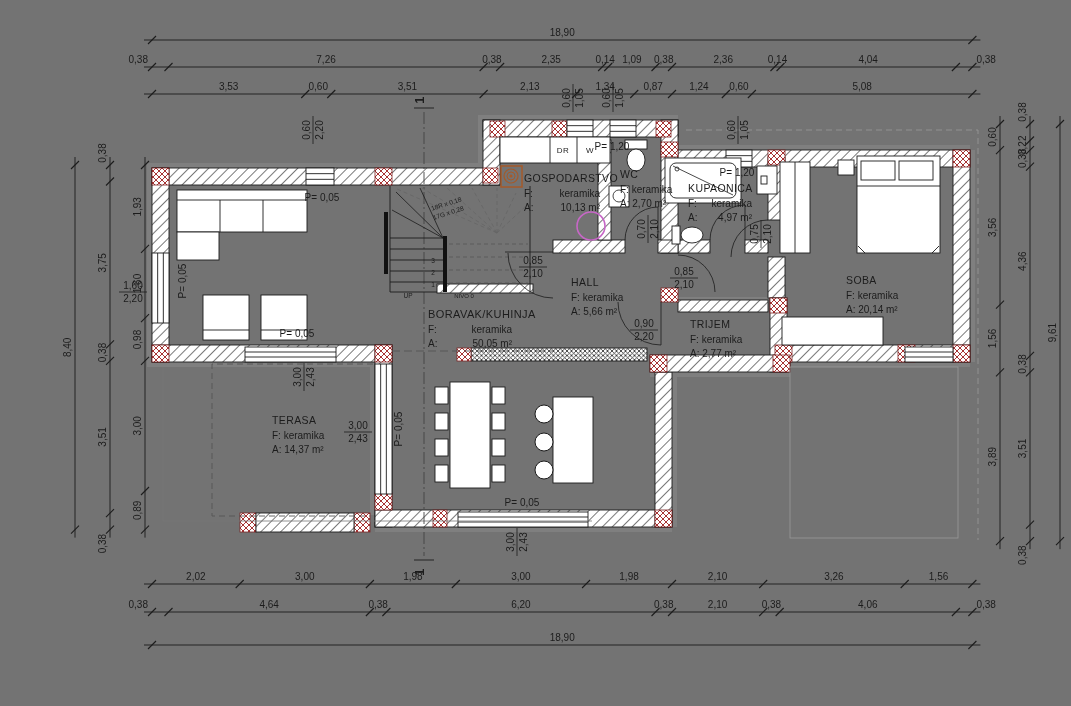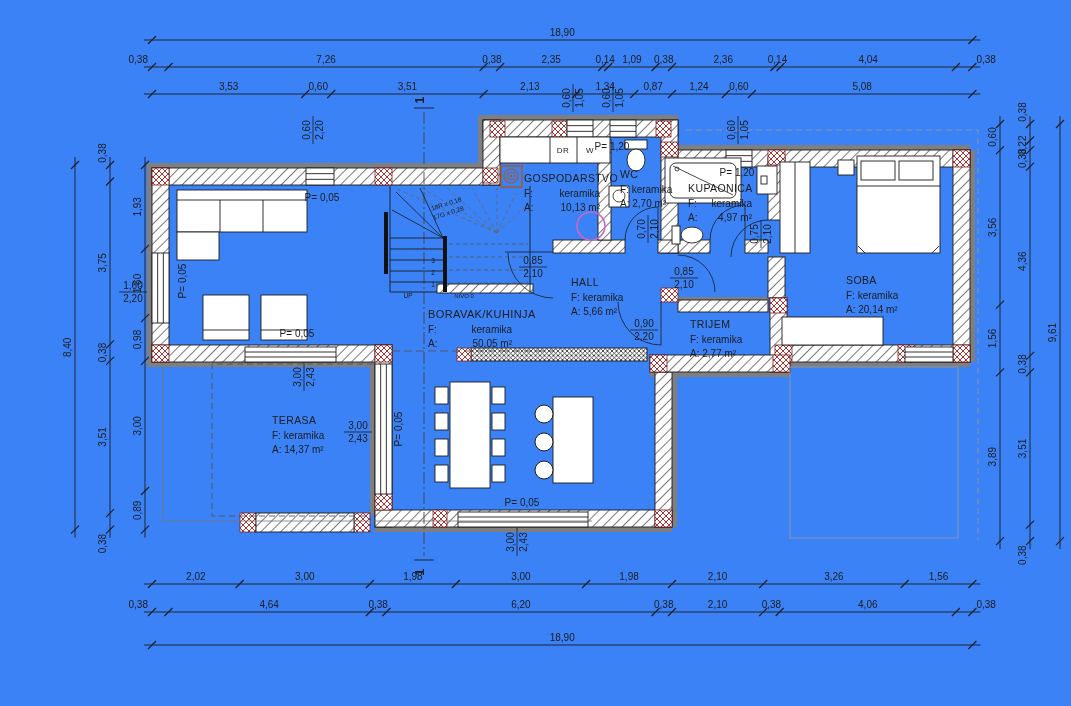--- a/index.html
+++ b/index.html
@@ -1,16 +1,16 @@
 <!DOCTYPE html>
 <html><head>
 <meta charset="utf-8">
 <style>
   html,body{margin:0;padding:0;background:#ffffff;}
-  #stage{position:relative;width:1071px;height:706px;background:#3b82f6;overflow:hidden;
+  #stage{position:relative;width:1071px;height:706px;background:#737373;overflow:hidden;
          font-family:"Liberation Sans", sans-serif;}
   svg text{fill:#1c1c1c;}
 </style>
 </head>
 <body>
 
 <div id="stage">
   <svg id="plan" width="1071" height="706" viewBox="0 0 1071 706" xmlns="http://www.w3.org/2000/svg">
     <defs>
       <pattern id="hat" width="7" height="7" patternUnits="userSpaceOnUse" patternTransform="rotate(45)">

